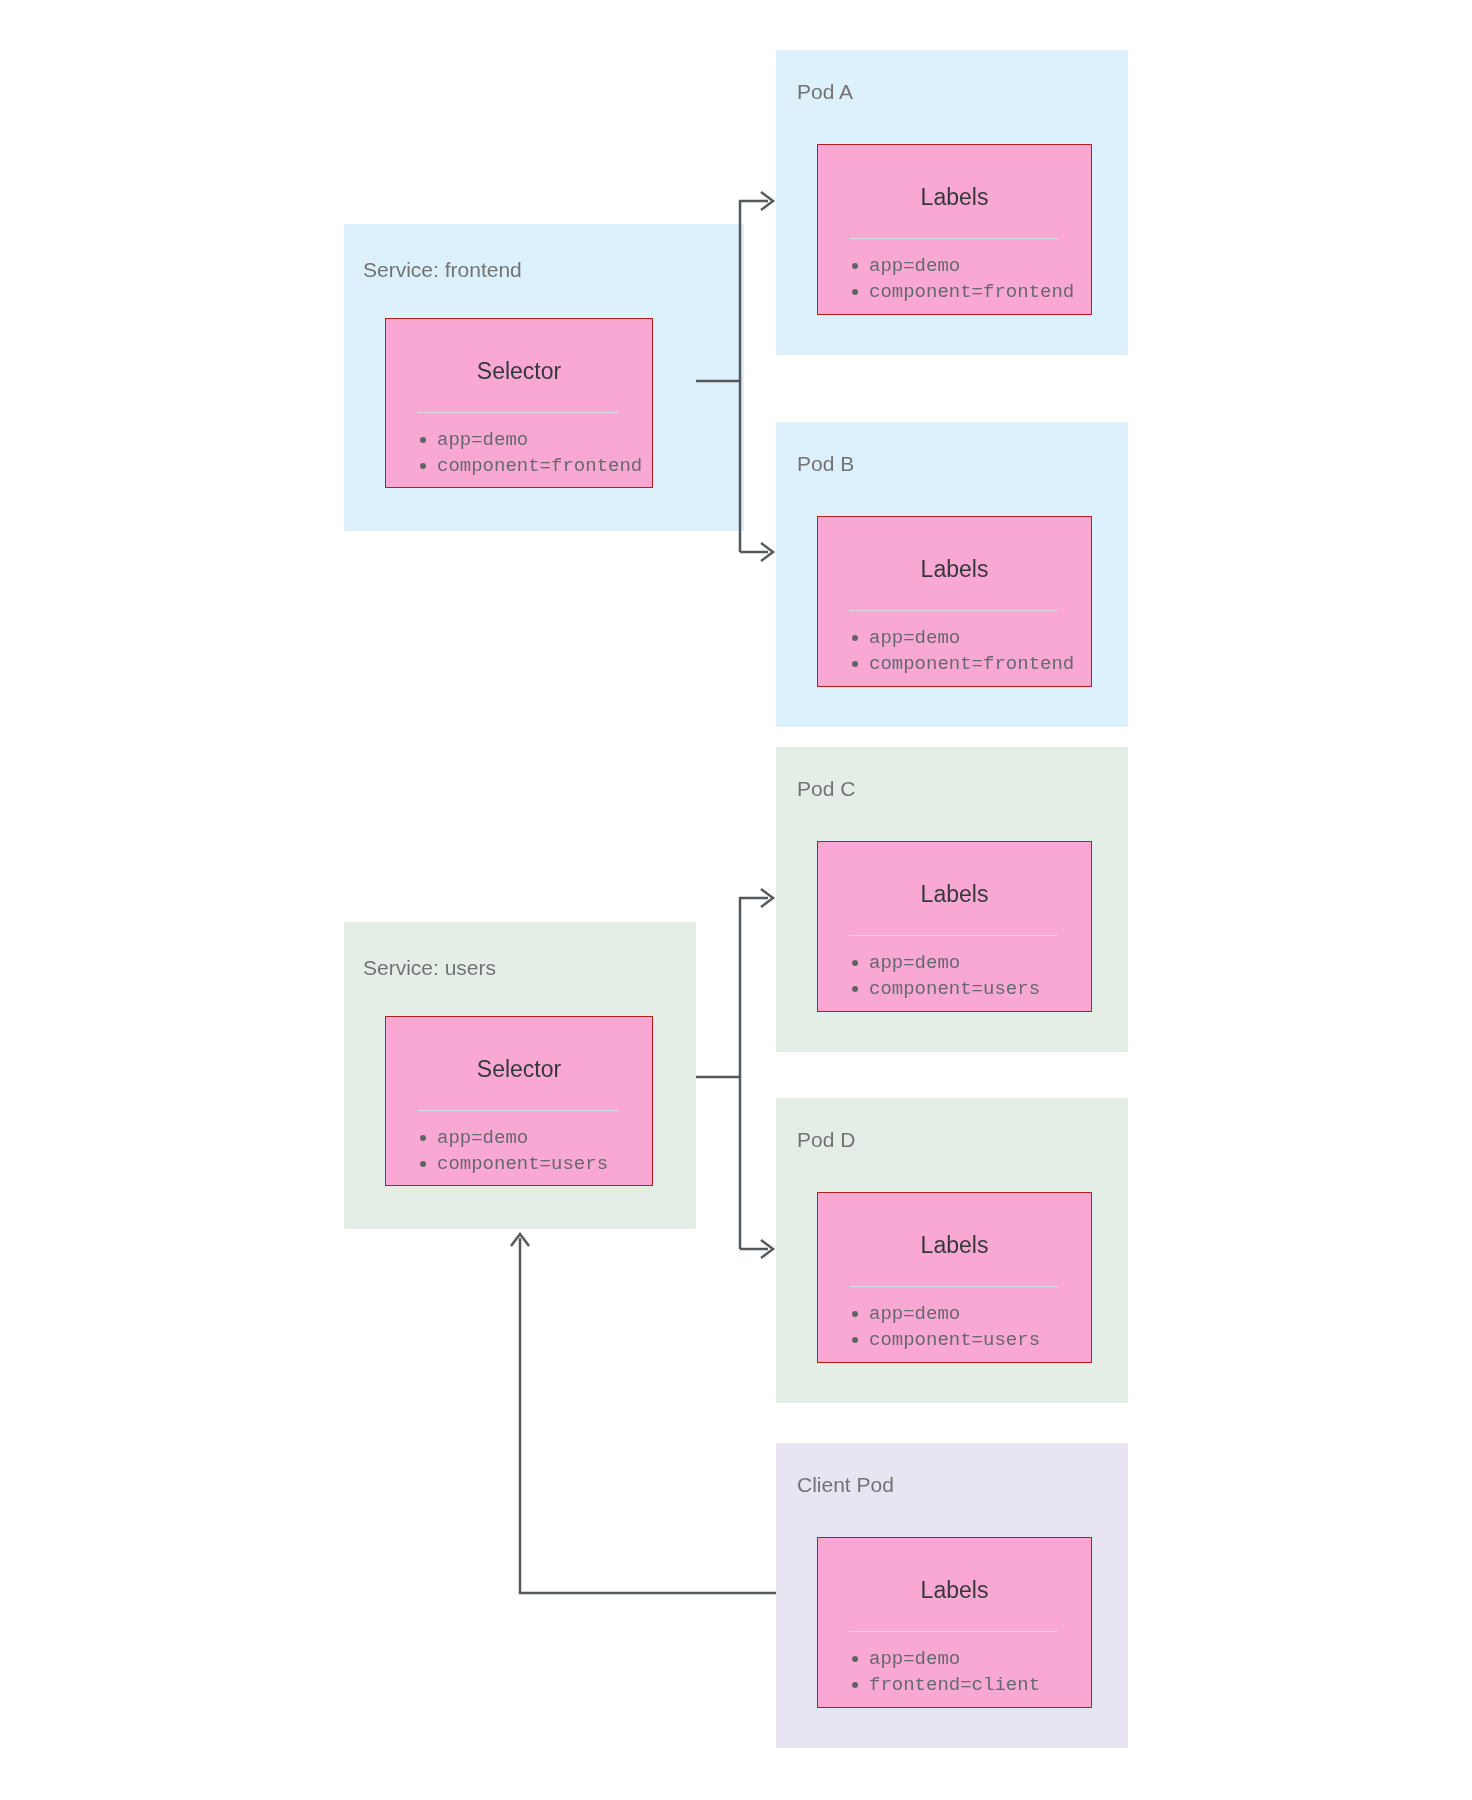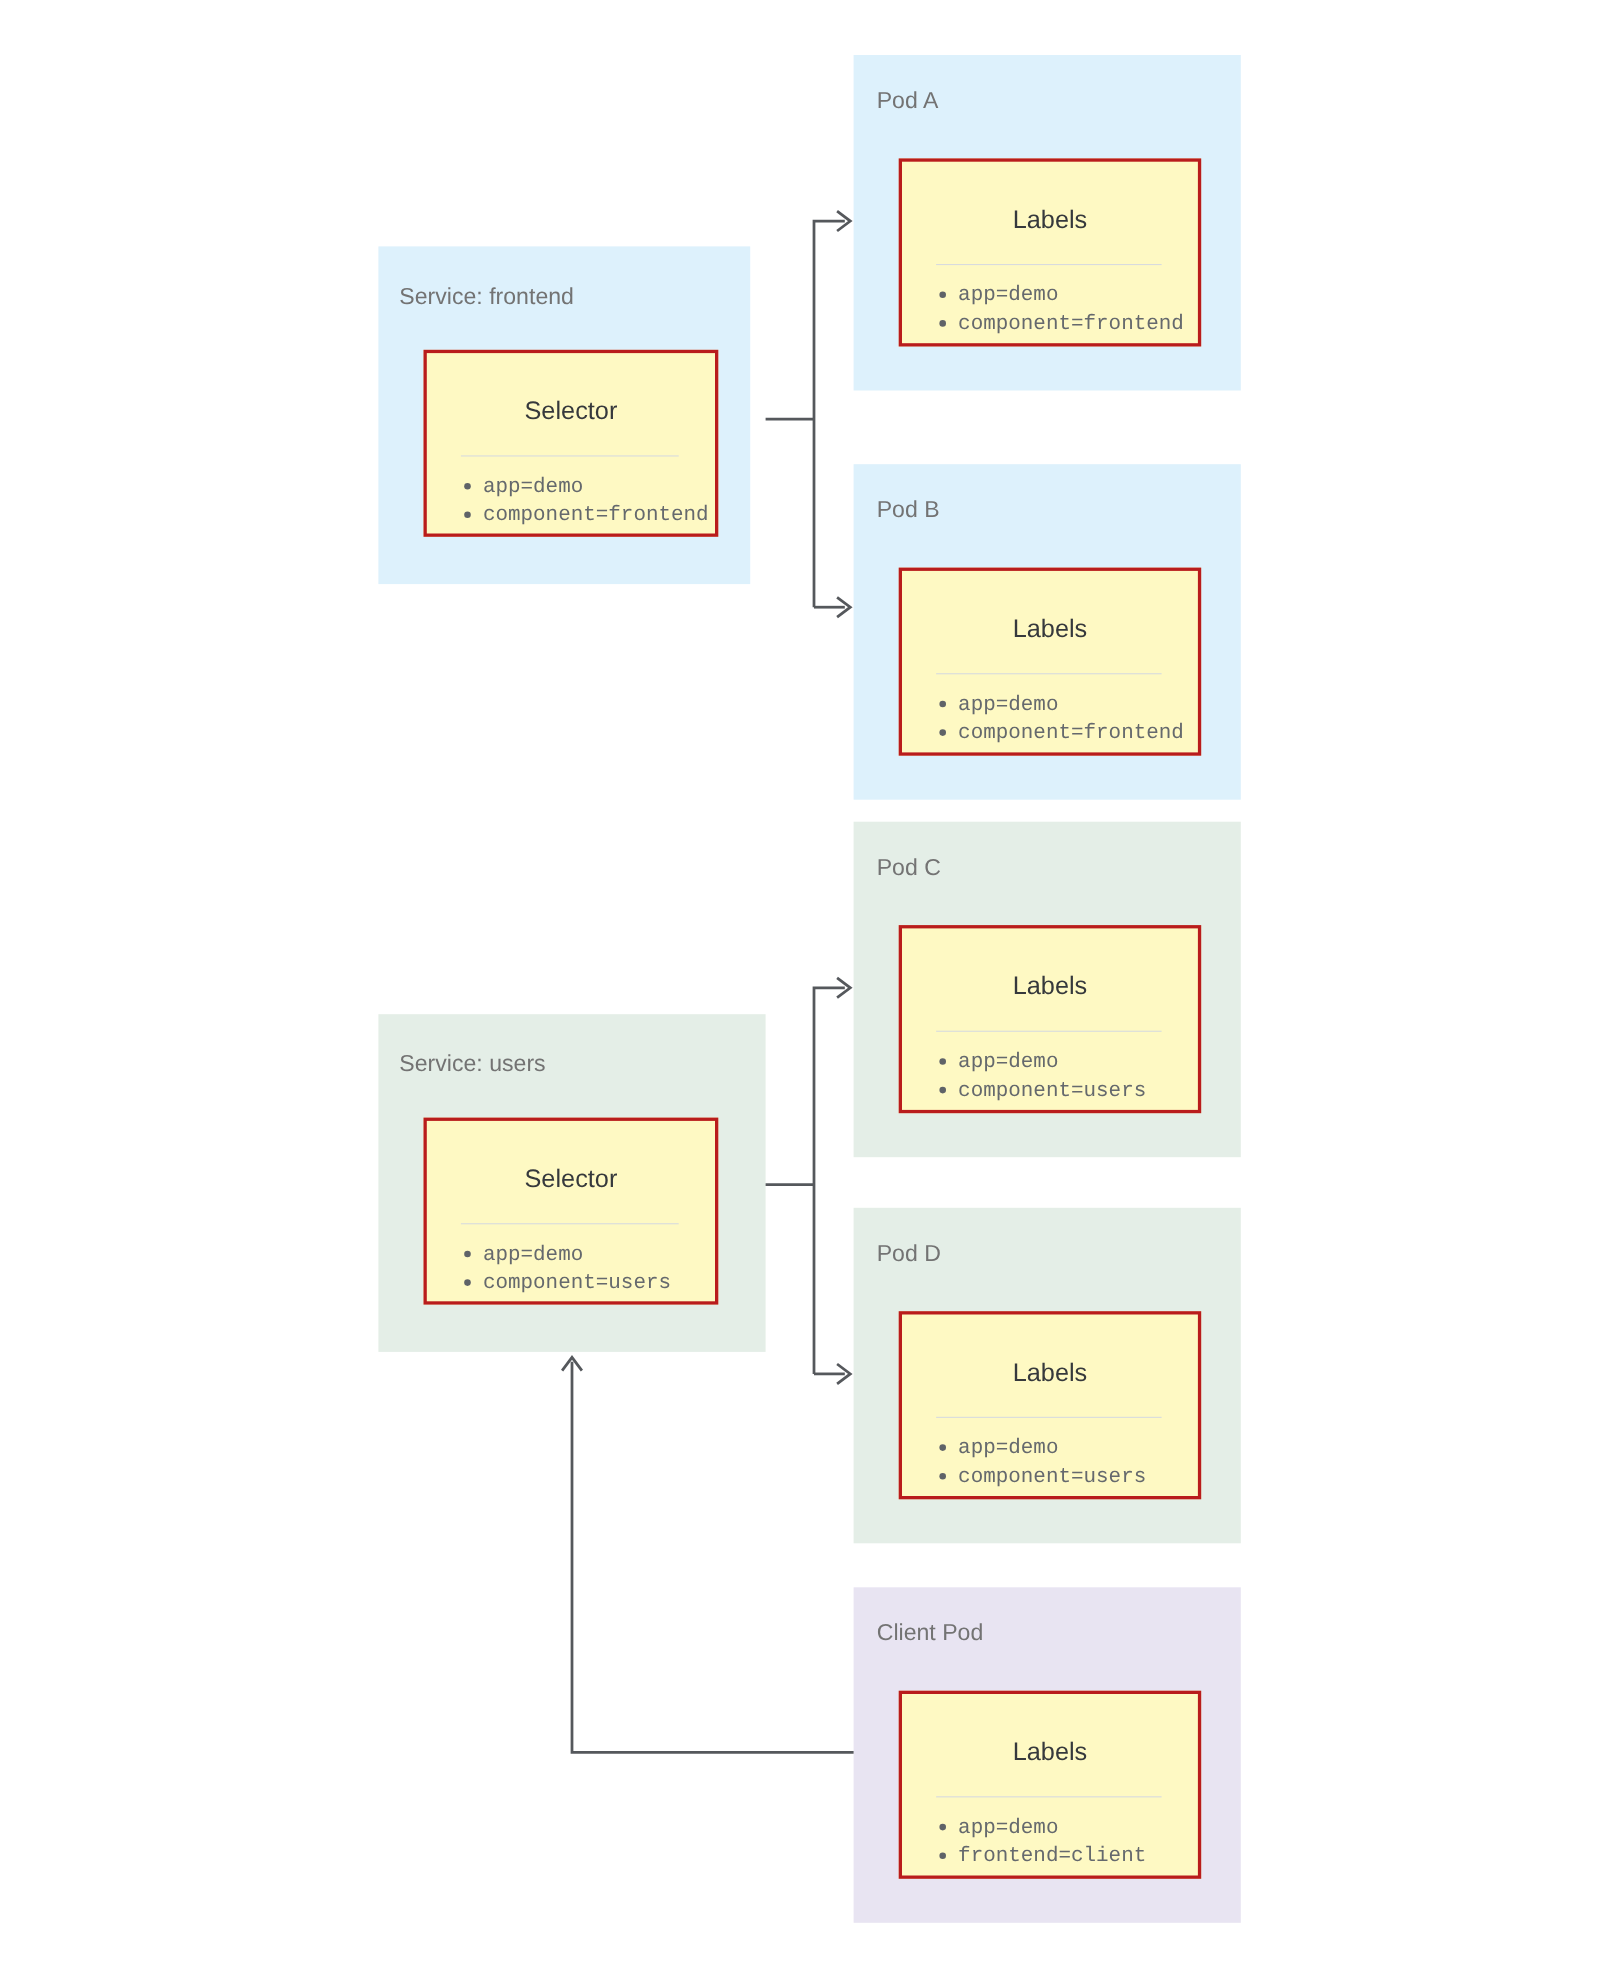--- a/index.html
+++ b/index.html
@@ -34,22 +34,22 @@
   }
   .node.service .group-header {
     left: 19px;
     top: 34px;
   }
 
   .card {
     position: absolute;
     left: 41px;
     top: 94px;
-    background: #fef9c3;
-    border: 3px solid #b91c1c;
+    background: #f9a8d4;
+    border: 1px solid #b91c1c;
     box-sizing: border-box;
   }
   .node.pod .card     { width: 275px; height: 171px; }
   .node.service .card { width: 268px; height: 170px; }
 
   .card-title {
     position: absolute;
     top: 39px;
     left: 0;
     width: 100%;
@@ -103,21 +103,21 @@
     stroke: #55585c;
     stroke-width: 2.5;
     fill: none;
   }
 </style>
 </head>
 <body>
 
 <div class="canvas">
 
-  <div class="node service blue" style="left:344px; top:224px; width:338px; height:307px;">
+  <div class="node service blue" style="left:344px; top:224px; width:400px; height:307px;">
     <div class="group-header">Service: frontend</div>
     <div class="card">
       <div class="card-title">Selector</div>
       <div class="card-divider"></div>
       <ul class="card-items">
         <li>
             <span class="dot"></span>
             <span>app=demo</span>
           </li>
         <li>

